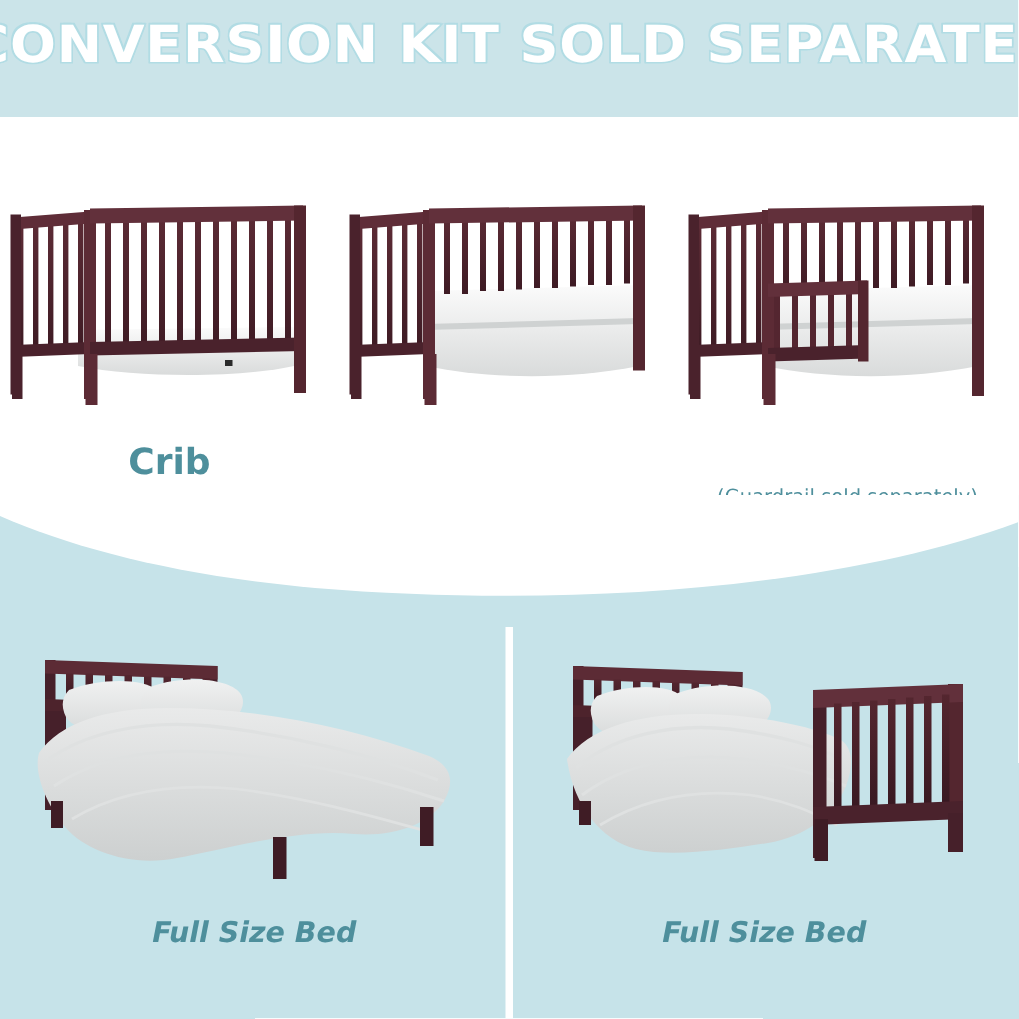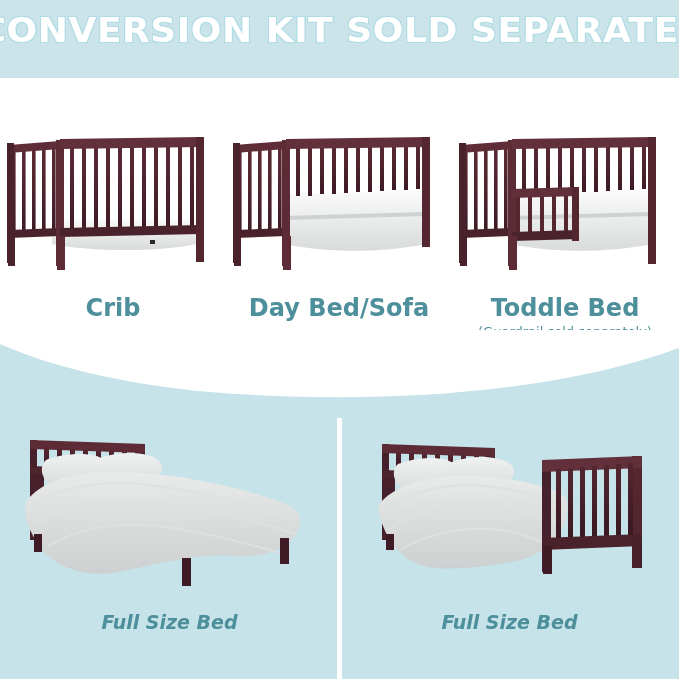--- a/index.html
+++ b/index.html
@@ -239,21 +239,20 @@
           <rect x="166" y="9" width="4" height="49"></rect>
           <rect x="178" y="9" width="4" height="49"></rect>
           <rect x="190" y="9" width="4" height="48"></rect>
         </g>
         <path d="M60,7 L202,5 L202,15 L60,17 Z" fill="#62303b"></path>
         <rect x="196" y="5" width="8" height="110" fill="#54262f"></rect>
 
         <rect x="8" y="104" width="7" height="30" fill="#4a222c"></rect>
         <rect x="57" y="104" width="8" height="34" fill="#5c2b35"></rect>
       </svg>
-      <div class="config-label">Day Bed/Sofa</div>
     </div>
 
     <div class="config-cell c2">
       <svg class="config-art" viewBox="0 0 226 150">
 
         <path d="M58,62 L200,58 L200,112 C150,122 96,120 58,112 Z" fill="url(#matg)"></path>
         <path d="M58,84 L200,80 L200,84 L58,88 Z" fill="#cfd2d2"></path>
 
         <g fill="url(#wd)">
           <rect x="12" y="18" width="3.6" height="84"></rect>
@@ -291,21 +290,20 @@
           <rect x="112" y="61" width="4" height="44"></rect>
         </g>
         <path d="M60,57 L126,55 L126,64 L60,66 Z" fill="#62303b"></path>
         <path d="M60,100 L126,98 L126,107 L60,109 Z" fill="#4a222c"></path>
         <rect x="120" y="55" width="7" height="54" fill="#54262f"></rect>
 
         <rect x="8" y="104" width="7" height="30" fill="#4a222c"></rect>
         <rect x="57" y="104" width="8" height="34" fill="#5c2b35"></rect>
         <rect x="196" y="106" width="8" height="26" fill="#54262f"></rect>
       </svg>
-      <div class="config-label">Toddle Bed</div>
       <div class="config-sub">(Guardrail sold separately)</div>
     </div>
   </div>
 
   <svg class="mid-curve" viewBox="0 0 679 95" preserveAspectRatio="none" style="z-index:2;">
     <path fill="#c6e3e9" d="M0,0 L679,0 L679,95 L0,95 Z"></path>
     <path fill="#ffffff" d="M0,0 L679,0 L679,18 C560,62 380,76 210,62 C120,54 50,36 0,14 Z"></path>
   </svg>
 
   <div class="bottom-band"></div>

